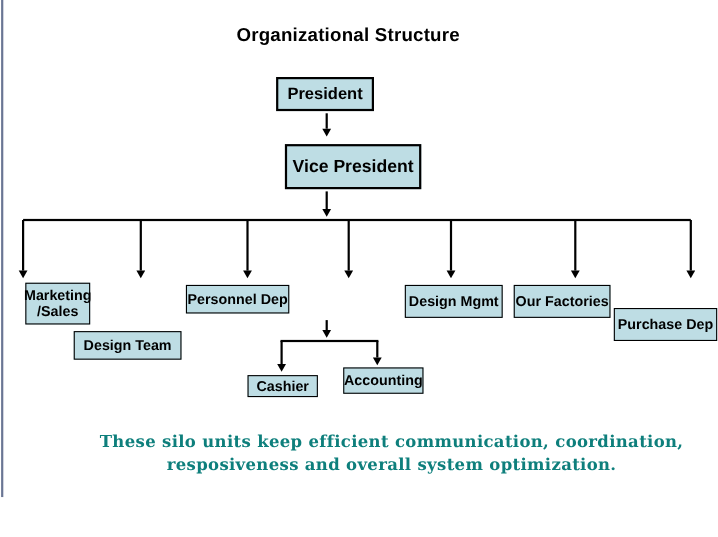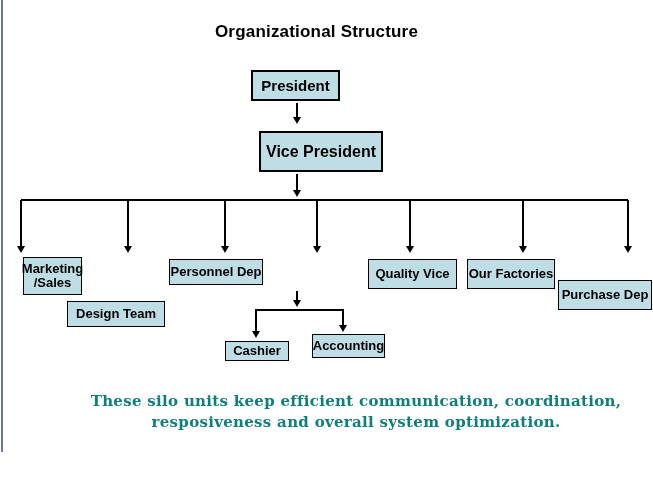--- a/index.html
+++ b/index.html
@@ -147,21 +147,21 @@
   <div class="ah ah-b5"></div>
   <div class="vline l-b6"></div>
   <div class="ah ah-b6"></div>
   <div class="vline l-b7"></div>
   <div class="ah ah-b7"></div>
 
   <div class="node n-marketing">Marketing
 /Sales</div>
   <div class="node n-design">Design Team</div>
   <div class="node n-personnel">Personnel Dep</div>
-  <div class="node n-quality">Quality Vice</div>
+  <div class="node n-quality">Design Mgmt</div>
   <div class="node n-factories">Our Factories</div>
   <div class="node n-purchase">Purchase Dep</div>
 
   <div class="vline l-acc-sub"></div>
   <div class="ah ah-acc-sub"></div>
   <div class="hline l-sub"></div>
   <div class="vline l-cash"></div>
   <div class="ah ah-cash"></div>
   <div class="vline l-acct"></div>
   <div class="ah ah-acct"></div>

